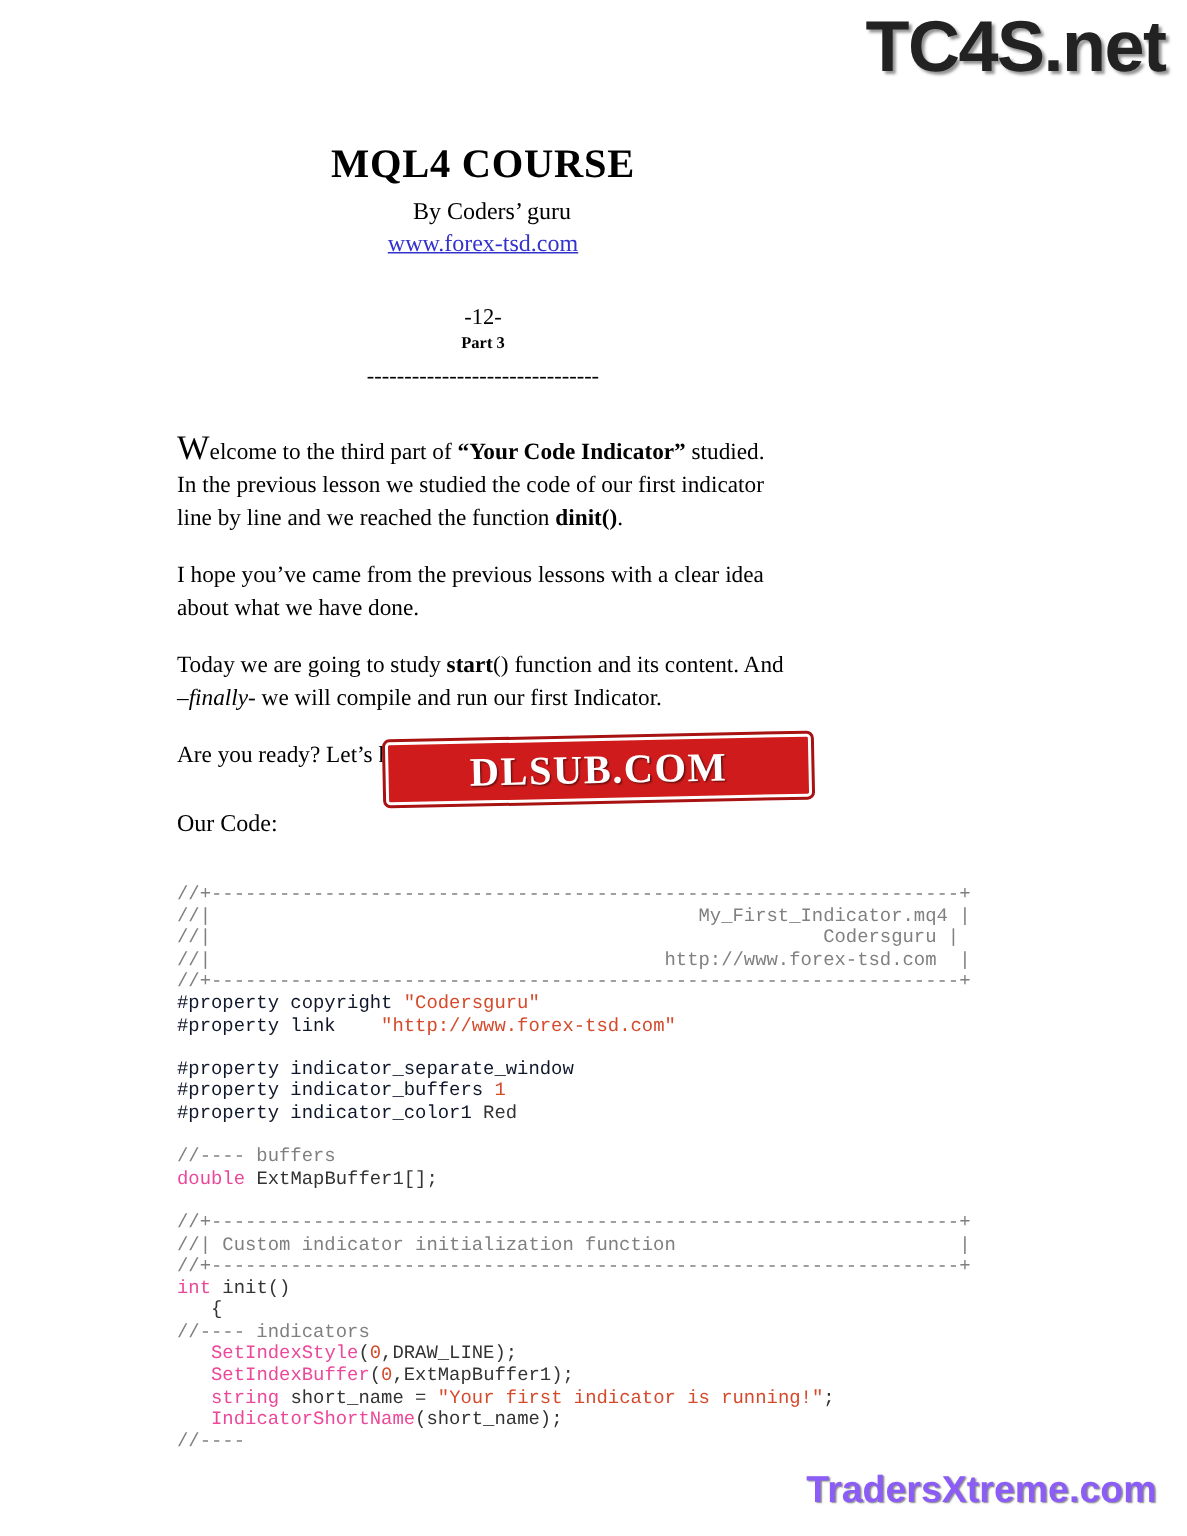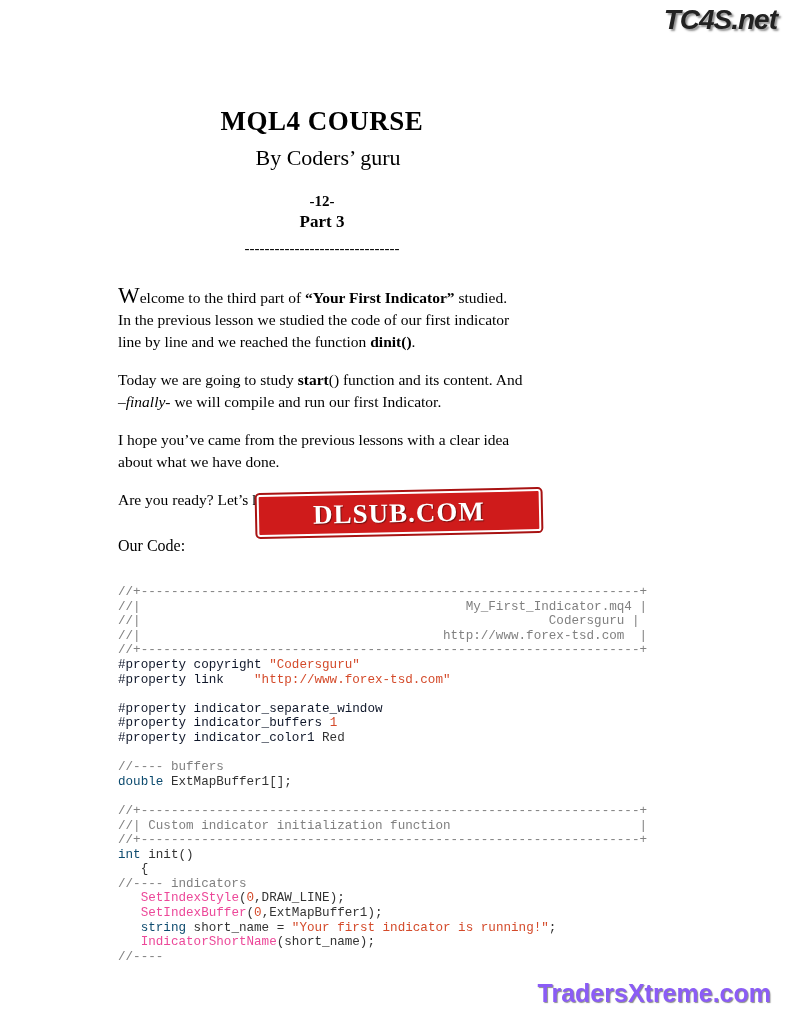--- a/index.html
+++ b/index.html
@@ -16,68 +16,67 @@
     color: #000000;
   }
 
   
   .top-watermark {
     position: absolute;
     top: 4px;
     right: 14px;
     font-family: "Liberation Sans", sans-serif;
     font-weight: bold;
-    font-size: 28px;
+    font-size: 48px;
     letter-spacing: -1px;
     color: #222222;
     text-shadow: 2px 2px 2px rgba(120,120,120,0.8);
-    font-style: italic;
   }
 
   
   .doc {
     position: absolute;
-    top: 16px;
+    top: 4px;
     left: 0;
     width: 644px;
   }
   .title-block {
     margin-top: 90px;
     text-align: center;
   }
   .course-title {
     font-family: "Liberation Serif", serif;
     font-weight: bold;
     font-size: 27px;
     letter-spacing: 0.5px;
   }
   .byline {
-    font-size: 22px;
+    font-size: 16px;
     margin-top: 8px;
     margin-left: 12px;
   }
   .site-link {
     font-size: 16px;
     color: #3333cc;
     text-decoration: underline;
     margin-top: 3px;
     display: block;
   }
   .lesson-num {
     font-size: 15px;
-    margin-top: 22px;
-    font-weight: bold;
+    margin-top: 32px;
+    font-weight: normal;
   }
   .lesson-title {
     font-size: 17px;
     font-weight: bold;
     margin-top: 3px;
   }
   .lesson-part {
-    font-size: 17px;
+    font-size: 11px;
     font-weight: bold;
     margin-top: 2px;
   }
   .divider-dashes {
     font-size: 15px;
     margin-top: 8px;
     letter-spacing: 0px;
   }
 
   
@@ -136,21 +135,21 @@
     font-family: "Liberation Mono", monospace;
     font-size: 12.6px;
     line-height: 14.6px;
     white-space: pre;
     color: #333333;
   }
   .code-line { min-height: 14.6px; }
   .c-comment { color: #808080; }
   .c-pre     { color: #0f172a; }
   .c-str     { color: #d44a2a; }
-  .c-type    { color: #0c4a6e; }
+  .c-type    { color: #ec4899; }
   .c-func    { color: #ec4899; }
   .c-plain   { color: #333333; }
   .c-num     { color: #d44a2a; }
   .c-id      { color: #333333; }
 
   
   .bottom-watermark {
     position: absolute;
     bottom: 16px;
     right: 20px;
@@ -164,32 +163,33 @@
 </head>
 <body>
 
 <div class="top-watermark">TC4S.net</div>
 
 <div class="doc">
 
   <div class="title-block">
     <div class="course-title">MQL4 COURSE</div>
     <div class="byline">By Coders’ guru</div>
+    <a class="site-link" href="#">www.forex-tsd.com</a>
     <div class="lesson-num">-12-</div>
     <div class="lesson-part">Part 3</div>
     <div class="divider-dashes">-------------------------------</div>
   </div>
 
   <div class="body-text">
 
-    <div class="para first"><span class="dropcap">W</span><span>elcome to the third part of </span><b>“Your First Indicator”</b><span> studied.</span><br><span>In the previous lesson we studied the code of our first indicator line by line and we reached the function </span><b>dinit()</b><span>.</span></div>
+    <div class="para first"><span class="dropcap">W</span><span>elcome to the third part of </span><b>“Your Code Indicator”</b><span> studied.</span><br><span>In the previous lesson we studied the code of our first indicator line by line and we reached the function </span><b>dinit()</b><span>.</span></div>
+
+    <div class="para">I hope you’ve came from the previous lessons with a clear idea about what we have done.</div>
 
     <div class="para"><span>Today we are going to study </span><b>start</b><span>() function and its content. And –</span><i>finally</i><span>- we will compile and run our first Indicator.</span></div>
-
-    <div class="para">I hope you’ve came from the previous lessons with a clear idea about what we have done.</div>
 
     <div class="para">Are you ready? Let’s hack the code line by line:</div>
   </div>
 
   <div class="our-code">Our Code:</div>
 
   <div class="code-block"><div class="code-line"><span class="c-comment">//+------------------------------------------------------------------+</span></div><div class="code-line"><span class="c-comment">//|                                           My_First_Indicator.mq4 |</span></div><div class="code-line"><span class="c-comment">//|                                                      Codersguru |</span></div><div class="code-line"><span class="c-comment">//|                                        http://www.forex-tsd.com  |</span></div><div class="code-line"><span class="c-comment">//+------------------------------------------------------------------+</span></div><div class="code-line"><span class="c-pre">#property copyright </span><span class="c-str">"Codersguru"</span></div><div class="code-line"><span class="c-pre">#property link    </span><span class="c-str">"http://www.forex-tsd.com"</span></div><div class="code-line">&nbsp;</div><div class="code-line"><span class="c-pre">#property indicator_separate_window</span></div><div class="code-line"><span class="c-pre">#property indicator_buffers </span><span class="c-num">1</span></div><div class="code-line"><span class="c-pre">#property indicator_color1 </span><span class="c-id">Red</span></div><div class="code-line">&nbsp;</div><div class="code-line"><span class="c-comment">//---- buffers</span></div><div class="code-line"><span class="c-type">double</span><span class="c-plain"> ExtMapBuffer1[];</span></div><div class="code-line">&nbsp;</div><div class="code-line"><span class="c-comment">//+------------------------------------------------------------------+</span></div><div class="code-line"><span class="c-comment">//| Custom indicator initialization function                         |</span></div><div class="code-line"><span class="c-comment">//+------------------------------------------------------------------+</span></div><div class="code-line"><span class="c-type">int</span><span class="c-plain"> init()</span></div><div class="code-line"><span class="c-plain">   {</span></div><div class="code-line"><span class="c-comment">//---- indicators</span></div><div class="code-line"><span class="c-plain">   </span><span class="c-func">SetIndexStyle</span><span class="c-plain">(</span><span class="c-num">0</span><span class="c-plain">,DRAW_LINE);</span></div><div class="code-line"><span class="c-plain">   </span><span class="c-func">SetIndexBuffer</span><span class="c-plain">(</span><span class="c-num">0</span><span class="c-plain">,ExtMapBuffer1);</span></div><div class="code-line"><span class="c-plain">   </span><span class="c-type">string</span><span class="c-plain"> short_name = </span><span class="c-str">"Your first indicator is running!"</span><span class="c-plain">;</span></div><div class="code-line"><span class="c-plain">   </span><span class="c-func">IndicatorShortName</span><span class="c-plain">(short_name);</span></div><div class="code-line"><span class="c-comment">//----</span></div></div>
 
 </div>
 

